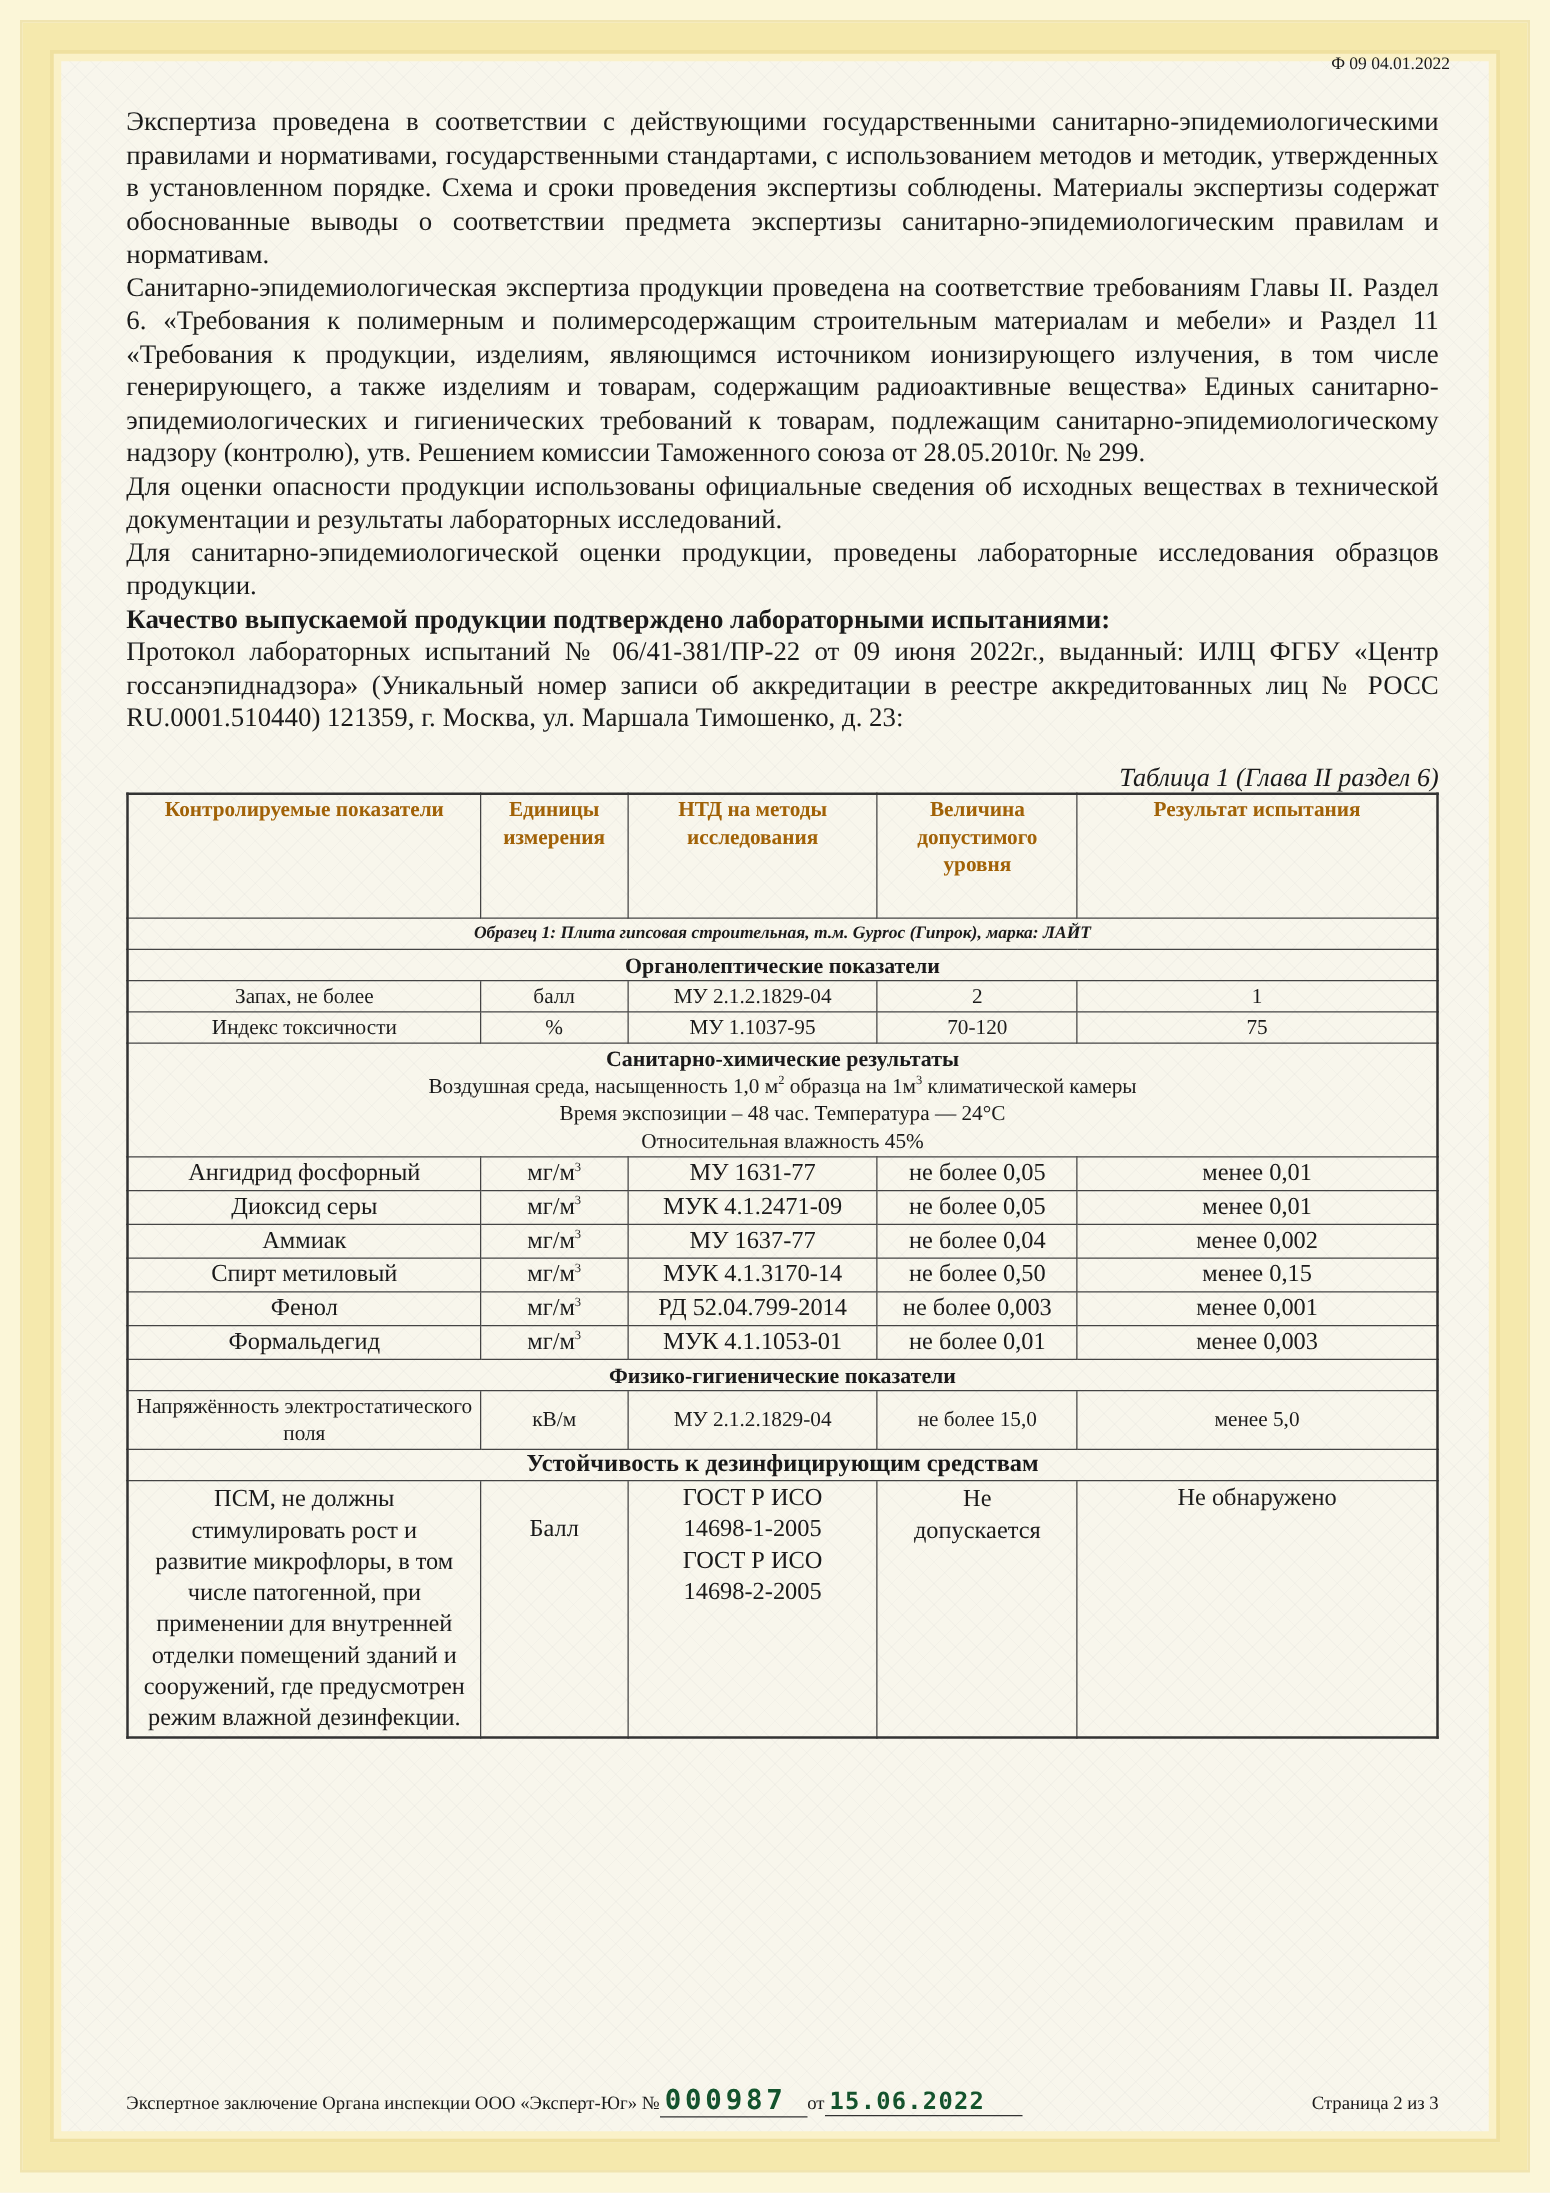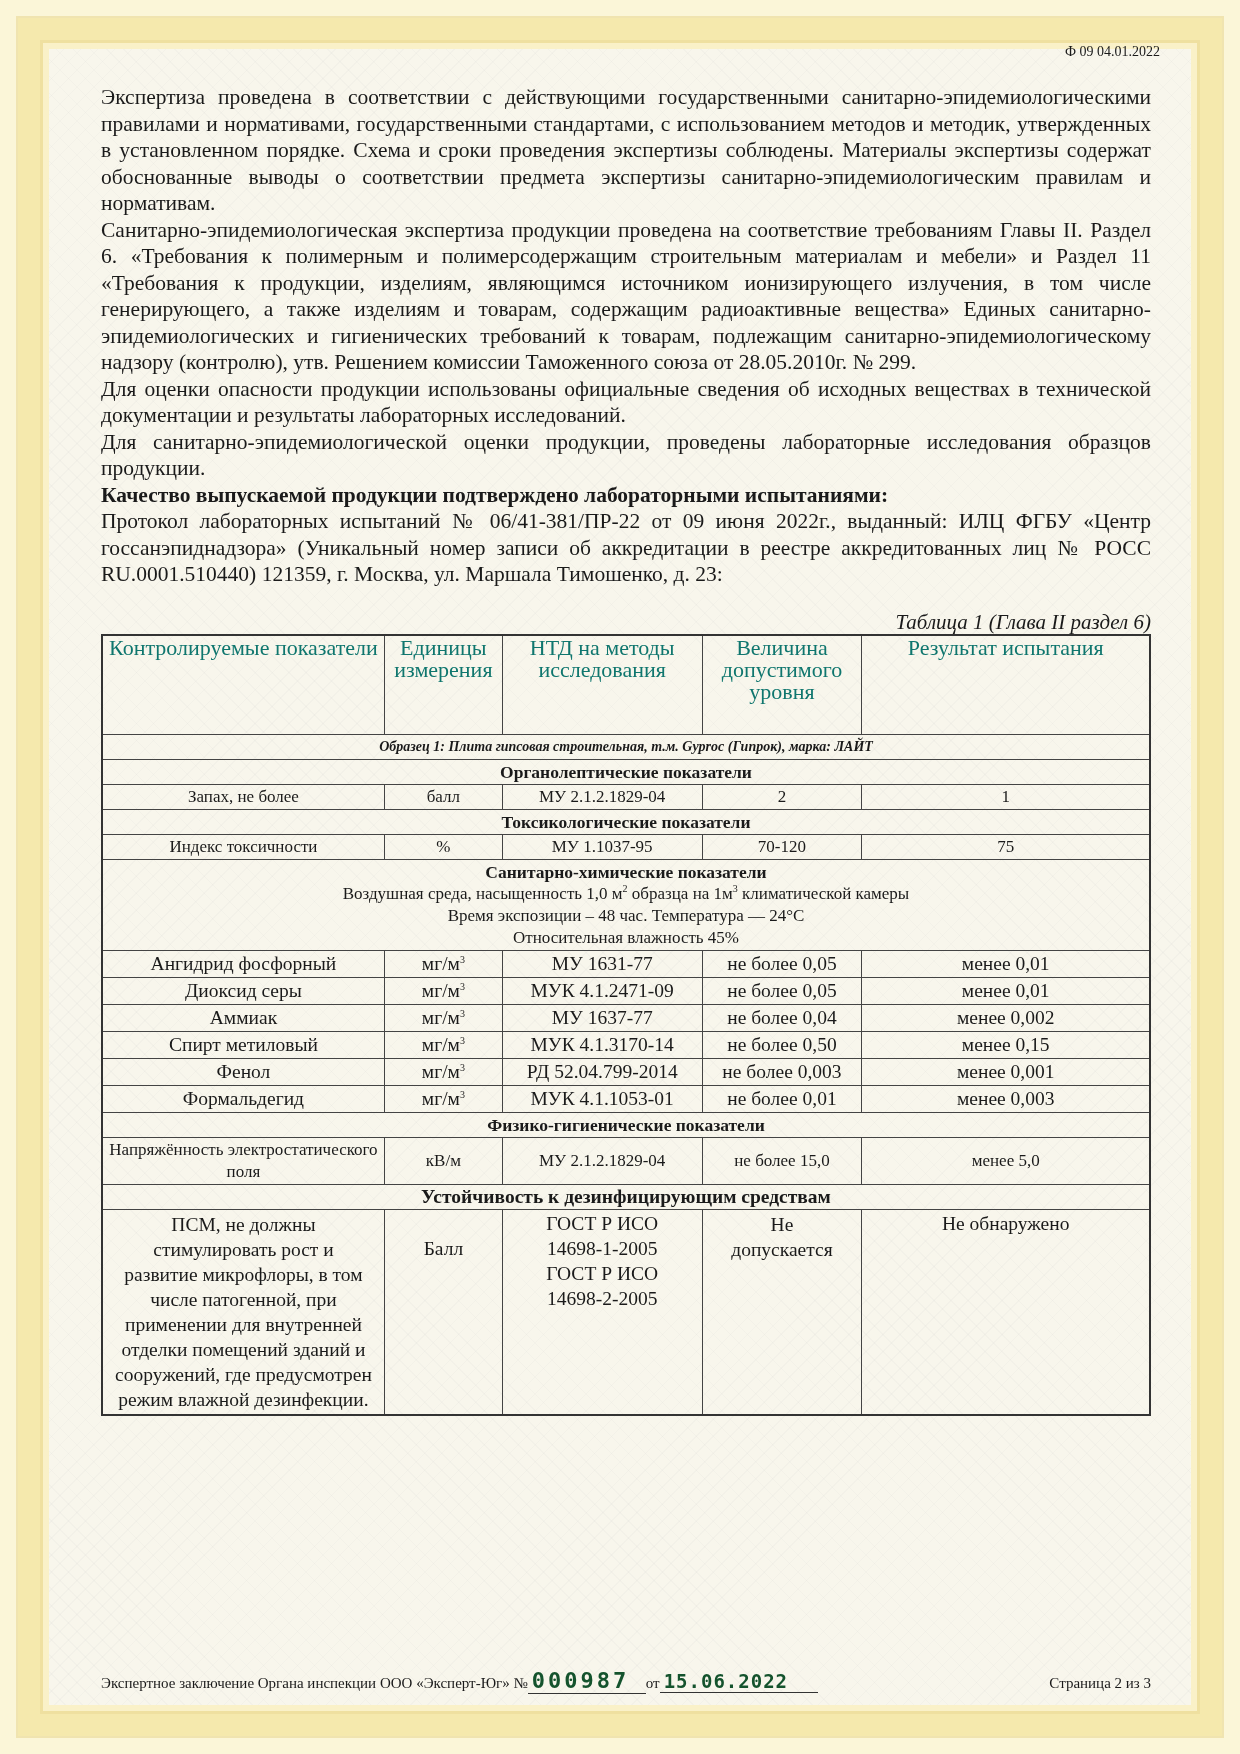--- a/index.html
+++ b/index.html
@@ -30,21 +30,21 @@
   .bold { font-weight: bold; margin: 0; }
   .table-caption {
     text-align: right; font-style: italic; font-size: 21px;
     margin-top: 22px; line-height: 24px;
   }
   table {
     width: 1050px; border-collapse: collapse; font-size: 17px; line-height: 22px;
     border: 2px solid #333;
   }
   td, th { border: 1px solid #444; text-align: center; vertical-align: top; padding: 1px 4px; font-weight: normal; }
-  th { height: 96px; font-size: 22px; color: #0f766e; }
+  th { height: 96px; font-size: 17px; color: #a16207; font-weight: bold; }
   .sample-row td { font-style: italic; font-weight: bold; font-size: 14px; }
   .section-row td { font-weight: bold; font-size: 17.5px; }
   .cond-line { font-size: 17px; }
   .row-big td { font-size: 19.5px; line-height: 24px; }
   .row-tall td { font-size: 19.5px; line-height: 25px; }
   .footer {
     position: absolute; left: 101px; top: 1668px; width: 1050px;
     font-size: 15px; display: flex; align-items: baseline;
   }
   .stamp {
@@ -96,33 +96,30 @@
     <tr class="section-row">
       <td colspan="5">Органолептические показатели</td>
     </tr>
     <tr>
       <td>Запах, не более</td>
       <td>балл</td>
       <td>МУ 2.1.2.1829-04</td>
       <td>2</td>
       <td>1</td>
     </tr>
-    <tr class="section-row">
-      <td colspan="5">Токсикологические показатели</td>
-    </tr>
     <tr>
       <td>Индекс токсичности</td>
       <td>%</td>
       <td>МУ 1.1037-95</td>
       <td>70-120</td>
       <td>75</td>
     </tr>
     <tr>
       <td colspan="5">
-        <div style="font-weight:bold; font-size:17.5px;">Санитарно-химические показатели</div>
+        <div style="font-weight:bold; font-size:17.5px;">Санитарно-химические результаты</div>
         <div class="cond-line"><span>Воздушная среда, насыщенность 1,0 м</span><sup>2</sup><span> образца на 1м</span><sup>3</sup><span> климатической камеры</span></div>
         <div class="cond-line">Время экспозиции – 48 час. Температура — 24°С</div>
         <div class="cond-line">Относительная влажность 45%</div>
       </td>
     </tr>
     <tr class="row-big">
       <td>Ангидрид фосфорный</td>
       <td><span>мг/м</span><sup>3</sup></td>
       <td>МУ 1631-77</td>
       <td>не более 0,05</td>

